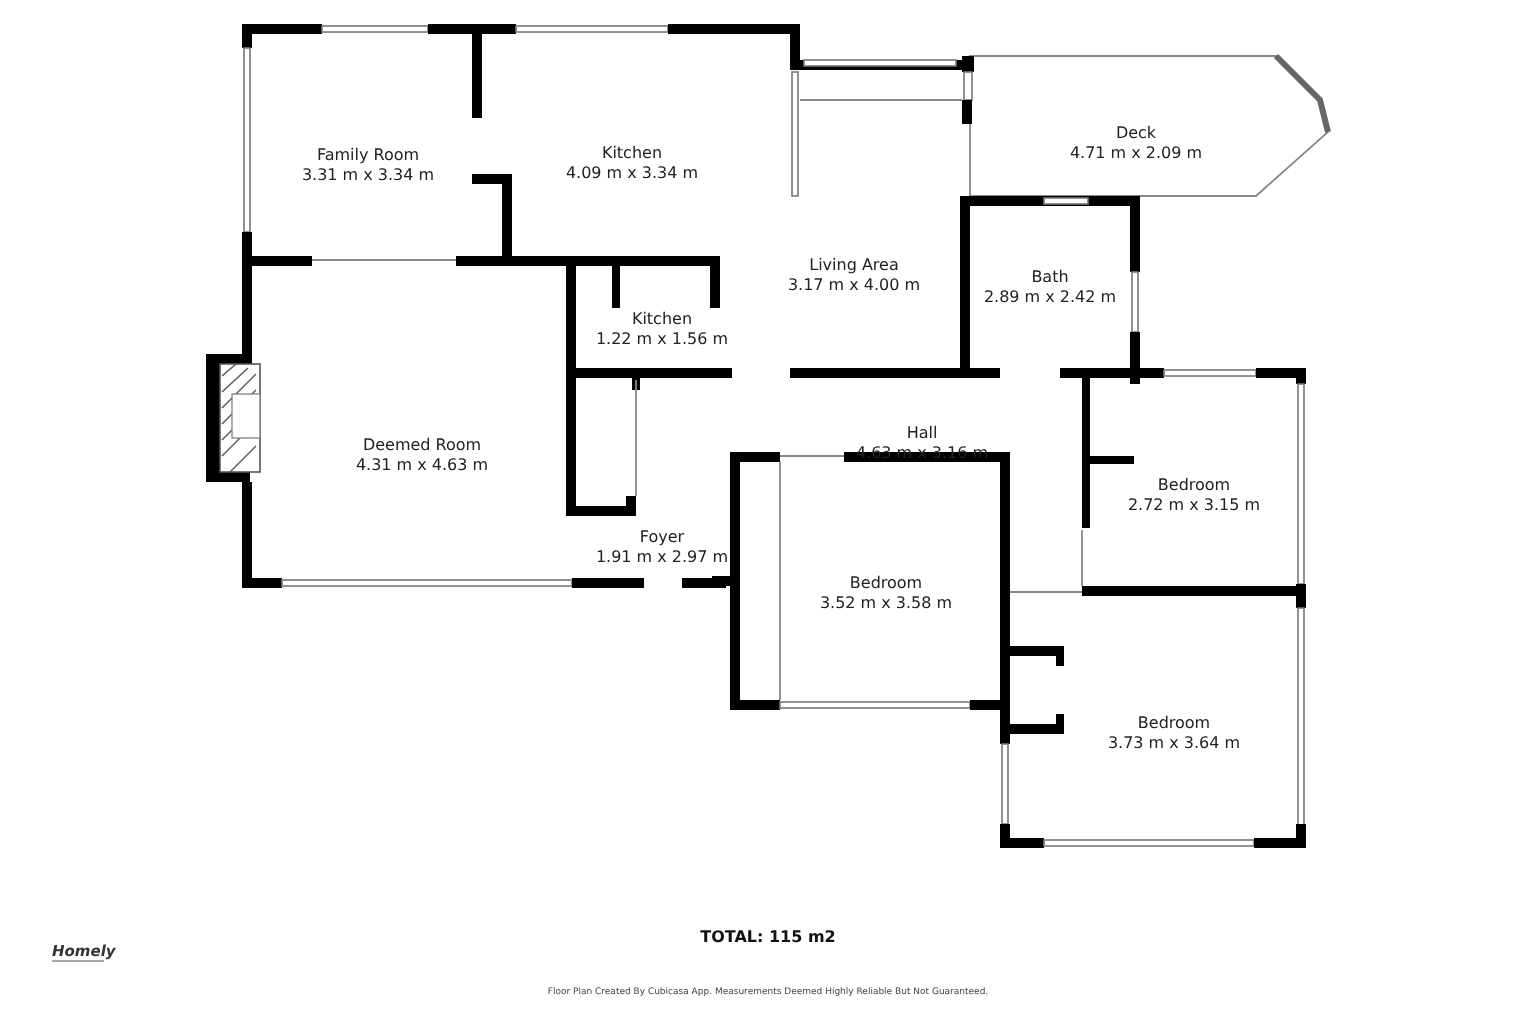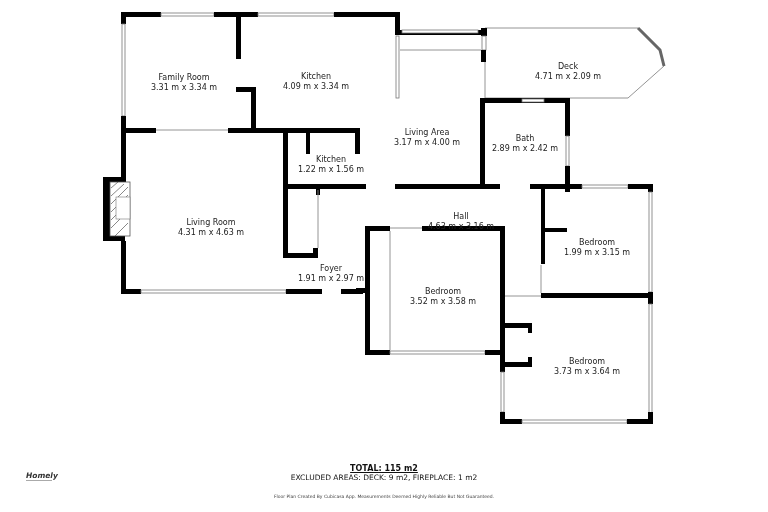--- a/index.html
+++ b/index.html
@@ -6,21 +6,21 @@
   body { width: 768px; height: 512px; position: relative; overflow: hidden; font-family: "DejaVu Sans", sans-serif; }
   #plan { position: absolute; left: 0; top: 0; width: 768px; height: 512px; }
   .wall { fill: #000; }
   .win { fill: #fff; stroke: #777; stroke-width: 0.8; }
   .thin { fill: none; stroke: #888; stroke-width: 0.9; }
   .room-label { position: absolute; text-align: center; font-size: 8px; line-height: 10px; color: #222; white-space: nowrap; transform: translateX(-50%); }
   .room-label .nm, .room-label .dm { display: block; }
   #brand { position: absolute; left: 26px; top: 471px; font-size: 7.5px; font-weight: bold; color: #333; font-style: italic; }
   #brand-sub { position: absolute; left: 26px; top: 480px; width: 26px; height: 1px; background: #aaa; }
   #summary { position: absolute; left: 384px; top: 464px; transform: translateX(-50%); text-align: center; color: #111; }
-  #summary .total { font-size: 8px; font-weight: bold; line-height: 9px; text-decoration: underline; }
+  #summary .total { font-size: 8px; font-weight: bold; line-height: 9px; }
   #summary .line { font-size: 7.5px; line-height: 9px; }
   #disclaimer { position: absolute; left: 384px; top: 494px; transform: translateX(-50%); font-size: 4.5px; color: #444; white-space: nowrap; }
 </style>
 </head>
 <body>
 
 <svg id="plan" viewBox="0 0 768 512" xmlns="http://www.w3.org/2000/svg">
 
   <polygon class="thin" points="485,28 638,28 660,50 664,66 628,98 485,98"></polygon>
   <polyline class="thin" points="638,28 660,50 664,66" style="stroke-width:3;stroke:#666"></polyline>
@@ -137,46 +137,45 @@
     </div>
   <div class="room-label" style="left:525px;top:134px">
       <span class="nm">Bath</span>
       <span class="dm">2.89 m x 2.42 m</span>
     </div>
   <div class="room-label" style="left:331px;top:155px">
       <span class="nm">Kitchen</span>
       <span class="dm">1.22 m x 1.56 m</span>
     </div>
   <div class="room-label" style="left:211px;top:218px">
-      <span class="nm">Living Room</span>
+      <span class="nm">Deemed Room</span>
       <span class="dm">4.31 m x 4.63 m</span>
     </div>
   <div class="room-label" style="left:461px;top:212px">
       <span class="nm">Hall</span>
       <span class="dm">4.63 m x 3.16 m</span>
     </div>
   <div class="room-label" style="left:597px;top:238px">
       <span class="nm">Bedroom</span>
-      <span class="dm">1.99 m x 3.15 m</span>
+      <span class="dm">2.72 m x 3.15 m</span>
     </div>
   <div class="room-label" style="left:331px;top:264px">
       <span class="nm">Foyer</span>
       <span class="dm">1.91 m x 2.97 m</span>
     </div>
   <div class="room-label" style="left:443px;top:287px">
       <span class="nm">Bedroom</span>
       <span class="dm">3.52 m x 3.58 m</span>
     </div>
   <div class="room-label" style="left:587px;top:357px">
       <span class="nm">Bedroom</span>
       <span class="dm">3.73 m x 3.64 m</span>
     </div>
 </div>
 
 <div id="brand">Homely</div>
 <div id="brand-sub"></div>
 
 <div id="summary">
   <div class="total">TOTAL: 115 m2</div>
-  <div class="line">EXCLUDED AREAS: DECK: 9 m2, FIREPLACE: 1 m2</div>
 </div>
 
 <div id="disclaimer">Floor Plan Created By Cubicasa App. Measurements Deemed Highly Reliable But Not Guaranteed.</div>
 
 </body></html>

